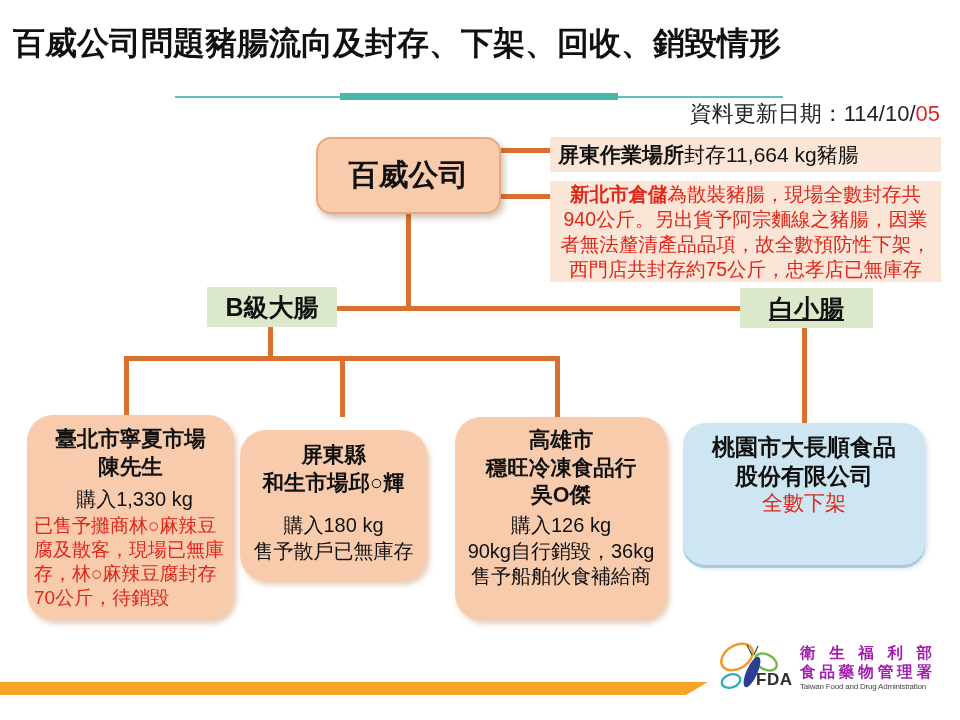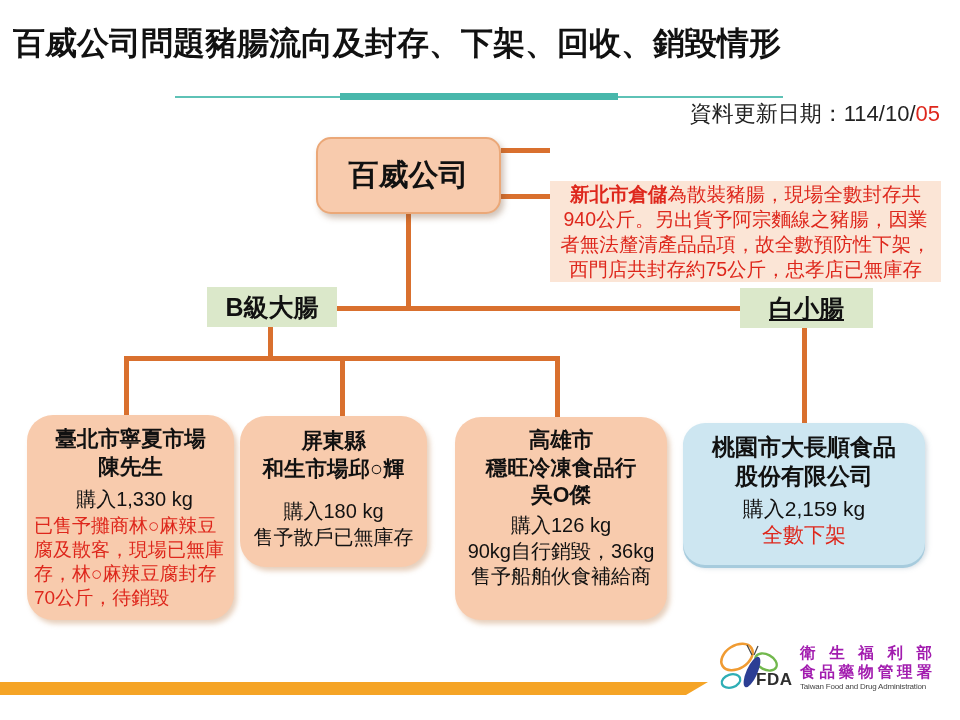--- a/index.html
+++ b/index.html
@@ -45,21 +45,21 @@
   .leaf-title{font-weight:700;font-size:21.5px;line-height:27.5px;white-space:pre-line;}
   .leaf-purchase{font-size:20px;}
   .leaf-note{font-size:19px;line-height:24px;white-space:pre-line;}
   .leaf-note.red{color:var(--red);text-align:left;padding:0 7px;}
 
   #leaf1{left:27px;top:415px;width:207px;height:205px;}
   #leaf1 .leaf-title{padding-top:11px;}
   #leaf1 .leaf-purchase{margin-top:5px;padding-left:8px;}
   #leaf1 .leaf-note{margin-top:1px;}
 
-  #leaf2{left:240px;top:416px;width:187px;height:151px;}
+  #leaf2{left:240px;top:430px;width:187px;height:151px;}
   #leaf2 .leaf-title{padding-top:12px;}
   #leaf2 .leaf-purchase{margin-top:15px;}
   #leaf2 .leaf-note{font-size:20px;line-height:25px;}
 
   #leaf3{left:455px;top:417px;width:212px;height:203px;}
   #leaf3 .leaf-title{padding-top:10px;}
   #leaf3 .leaf-purchase{margin-top:2px;}
   #leaf3 .leaf-note{font-size:20px;line-height:25.5px;}
 
   #leaf4{left:683px;top:423px;width:242px;height:142px;background:var(--blue);border-radius:22px;
@@ -97,20 +97,21 @@
   <div class="conn" style="left:337px;top:306px;width:403px;height:5px;"></div>
   <div class="conn" style="left:268px;top:327px;width:5px;height:31px;"></div>
   <div class="conn" style="left:124px;top:356px;width:436px;height:5px;"></div>
   <div class="conn" style="left:124px;top:356px;width:5px;height:60px;"></div>
   <div class="conn" style="left:340px;top:356px;width:5px;height:61px;"></div>
   <div class="conn" style="left:555px;top:356px;width:5px;height:62px;"></div>
   <div class="conn" style="left:802px;top:328px;width:5px;height:96px;"></div>
 
   <div class="rootbox">百威公司</div>
 
+  <div class="note1"><span class="lead">屏東作業場所</span><span>封存11,664  kg豬腸</span></div>
 
   <div class="note2"><span class="lead">新北市倉儲</span><span>為散裝豬腸，現場全數封存共940公斤。另出貨予阿宗麵線之豬腸，因業者無法釐清產品品項，故全數預防性下架，西門店共封存約75公斤，忠孝店已無庫存</span></div>
 
   <div class="cat" id="catA">B級大腸</div>
   <div class="cat" id="catB">白小腸</div>
 
   <div class="leaf" id="leaf1">
     <div class="leaf-title">臺北市寧夏市場
 陳先生</div>
     <div class="leaf-purchase">購入1,330 kg</div>
@@ -129,21 +130,20 @@
 穩旺冷凍食品行
 吳O傑</div>
     <div class="leaf-purchase">購入126 kg</div>
     <div class="leaf-note">90kg自行銷毀，36kg
 售予船舶伙食補給商</div>
   </div>
 
   <div class="leaf" id="leaf4">
     <div class="leaf-title">桃園市大長順食品
 股份有限公司</div>
-    <div class="leaf-purchase">購入2,159 kg</div>
     <div class="leaf-note">全數下架</div>
   </div>
 
   <div class="footer-bar"></div>
 
   <div class="logo">
     <svg width="66" height="60" viewBox="0 0 66 60">
       <g fill="none">
         <ellipse cx="21" cy="19" rx="17" ry="11.5" stroke="#F09B32" stroke-width="2.6" transform="rotate(-32 21 19)"></ellipse>
         <ellipse cx="50" cy="24" rx="11.5" ry="7.5" stroke="#72B84D" stroke-width="2.3" transform="rotate(28 50 24)"></ellipse>

